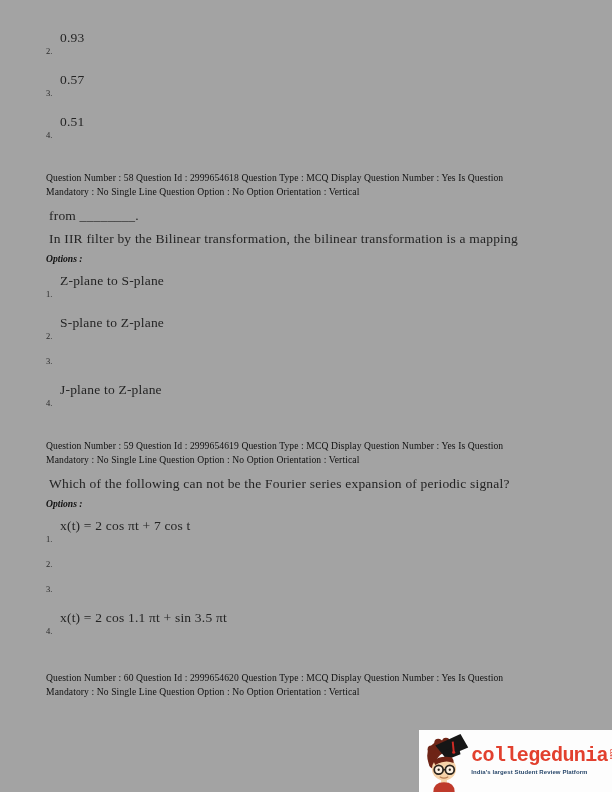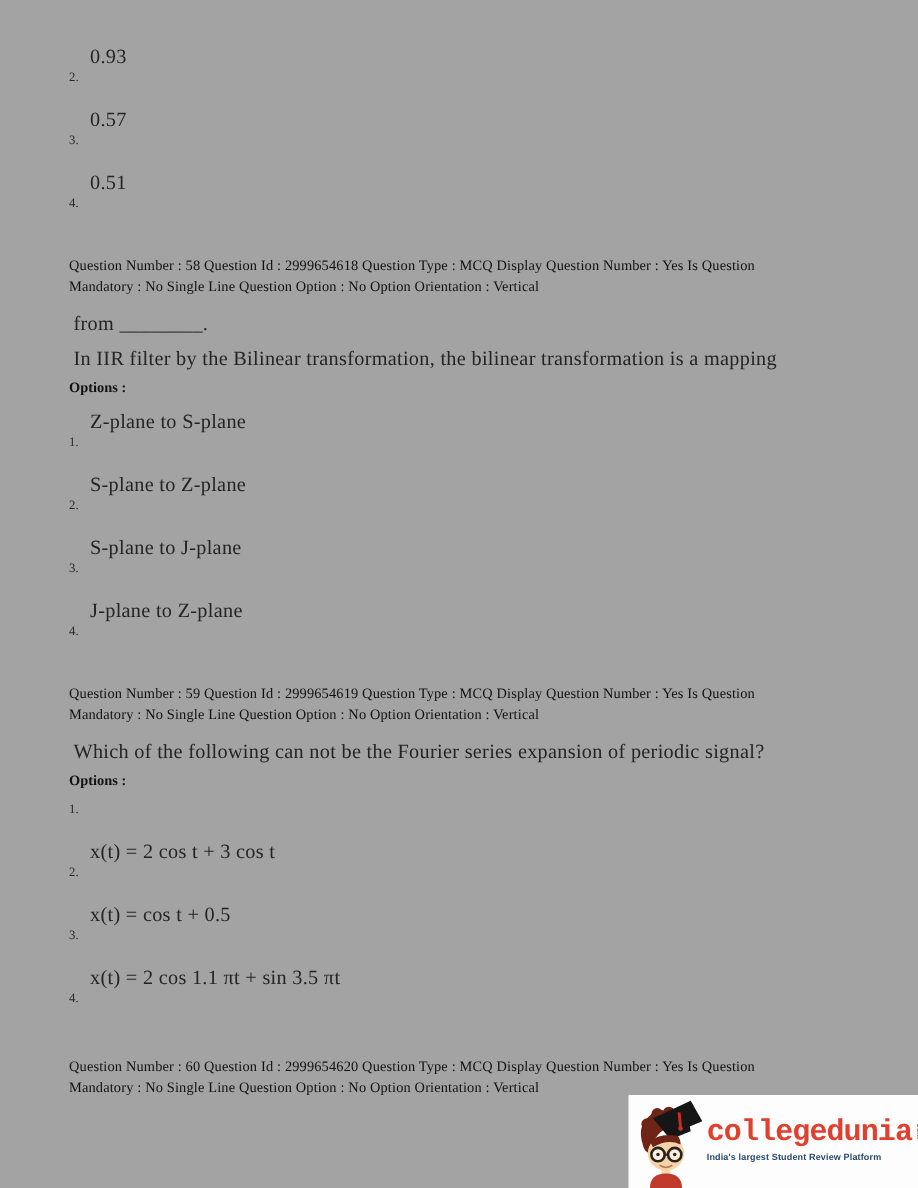--- a/index.html
+++ b/index.html
@@ -53,20 +53,21 @@
     text-indent: 3px;
     letter-spacing: 0.2px;
   }
 
   .options-label {
     margin-top: 3px;
     font-weight: bold;
     font-size: 9.6px;
     line-height: 12px;
     color: #111111;
+    font-style: italic;
   }
 
   .options-list { margin-top: 7px; }
   .options-list .opt { margin-bottom: 14px; }
 
   
   .logo {
     position: absolute;
     right: -2px;
     bottom: 0;
@@ -135,47 +136,45 @@
     <div class="options-list">
       <div class="opt">
         <div class="opt-value">Z-plane to S-plane</div>
         <div class="opt-num">1.</div>
       </div>
       <div class="opt">
         <div class="opt-value">S-plane to Z-plane</div>
         <div class="opt-num">2.</div>
       </div>
       <div class="opt">
-        <div class="opt-value">S-plane to J-plane</div>
         <div class="opt-num">3.</div>
       </div>
       <div class="opt">
         <div class="opt-value">J-plane to Z-plane</div>
         <div class="opt-num">4.</div>
       </div>
     </div>
   </div>
 
   <div class="question-section q59">
     <div class="q-header">
       <div>Question Number : 59 Question Id : 2999654619 Question Type : MCQ Display Question Number : Yes Is Question</div>
       <div>Mandatory : No Single Line Question Option : No Option Orientation : Vertical</div>
     </div>
     <div class="q-text">Which of the following can not be the Fourier series expansion of periodic signal?</div>
     <div class="options-label">Options :</div>
     <div class="options-list">
       <div class="opt">
+        <div class="opt-value">x(t) = 2 cos πt + 7 cos t</div>
         <div class="opt-num">1.</div>
       </div>
       <div class="opt">
-        <div class="opt-value">x(t) = 2 cos t + 3 cos t</div>
         <div class="opt-num">2.</div>
       </div>
       <div class="opt">
-        <div class="opt-value">x(t) = cos t + 0.5</div>
         <div class="opt-num">3.</div>
       </div>
       <div class="opt">
         <div class="opt-value">x(t) = 2 cos 1.1 πt + sin 3.5 πt</div>
         <div class="opt-num">4.</div>
       </div>
     </div>
   </div>
 
   <div class="question-section q60">

